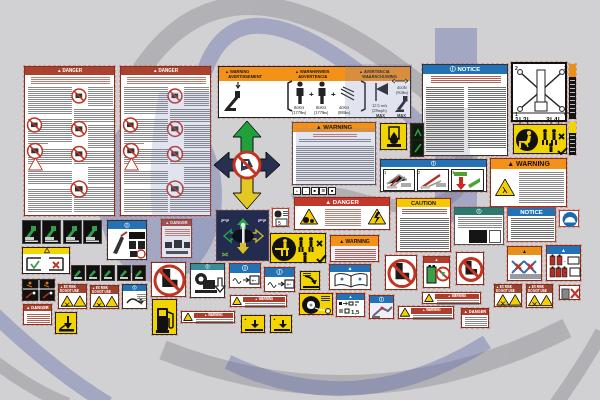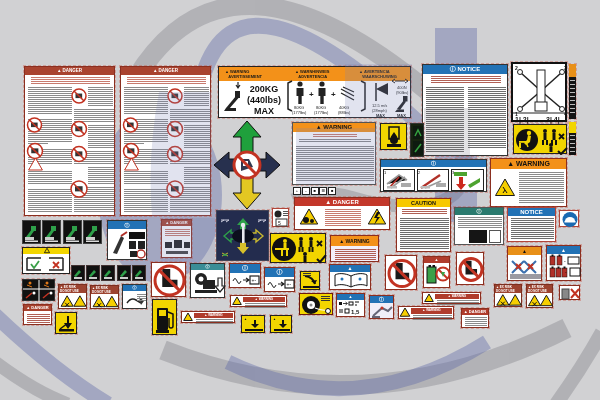--- a/index.html
+++ b/index.html
@@ -96,21 +96,20 @@
         <circle cx="54" cy="122" r="8" fill="#fff" stroke="#c23322" stroke-width="1.5"></circle>
         <rect x="50.0" y="119.2" width="7.6" height="5.2" fill="#333"></rect>
         <line x1="48.24" y1="116.24" x2="59.76" y2="127.76" stroke="#c23322" stroke-width="1.5"></line>
       </svg>
     </div>
 <div class="d" style="left:218px;top:66px;width:193px;height:52px;z-index:1;background:#fff;border:1px solid #222">
       <div class="hd" style="height:14px;background:#f39119"></div>
       <div style="position:absolute;top:2px;left:6px;width:70px;color:#1a1a1a;font-size:4px;font-weight:bold;line-height:5px">▲ WARNING<br>&nbsp;&nbsp;&nbsp;AVERTISSEMENT</div>
       <div style="position:absolute;top:2px;left:76px;color:#1a1a1a;font-size:4px;font-weight:bold;line-height:5px">▲ WARNHINWEIS<br>&nbsp;&nbsp;&nbsp;ADVERTENCIA</div>
       <div style="position:absolute;top:2px;left:140px;color:#1a1a1a;font-size:4px;font-weight:bold;line-height:5px">▲ AVERTENCIA<br>&nbsp;&nbsp;&nbsp;WAARSCHUWING</div>
-      <div style="position:absolute;top:17px;left:23px;width:44px;color:#111;font-weight:bold;font-size:9px;line-height:11px;text-align:center">200KG<br>(440lbs)<br>MAX</div>
       <svg width="193" height="52">
         <path d="M5,44 l12,0 l0,-3 l-10,0 z" fill="#222"></path>
         <path d="M7,41 L17,29 l2.5,2 L10,42 z" fill="#222"></path>
         <rect x="16" y="24" width="5" height="7" fill="#222"></rect>
         <path d="M19,15 l0,6 m-2,-3 l2,3 l2,-3" stroke="#222" stroke-width="1.2" fill="none"></path>
         <path d="M73,14 l-4,2 l0,26 l4,2" stroke="#222" stroke-width="1.5" fill="none"></path>
         <circle cx="81" cy="17" r="2.6" fill="#222"></circle>
         <path d="M77.5,21 l7,0 l0,8 l-1.8,0 l0,8 l-3.4,0 l0,-8 l-1.8,0 z" fill="#222"></path>
         <circle cx="103" cy="17" r="2.6" fill="#222"></circle>
         <path d="M99.5,21 l7,0 l0,8 l-1.8,0 l0,8 l-3.4,0 l0,-8 l-1.8,0 z" fill="#222"></path>

